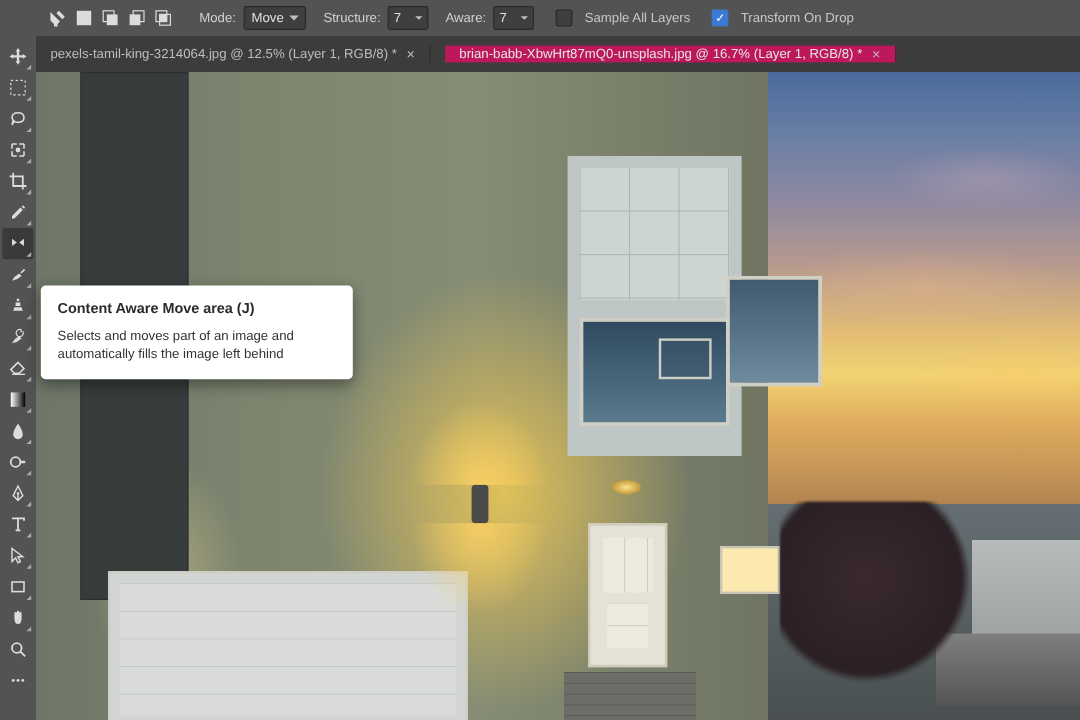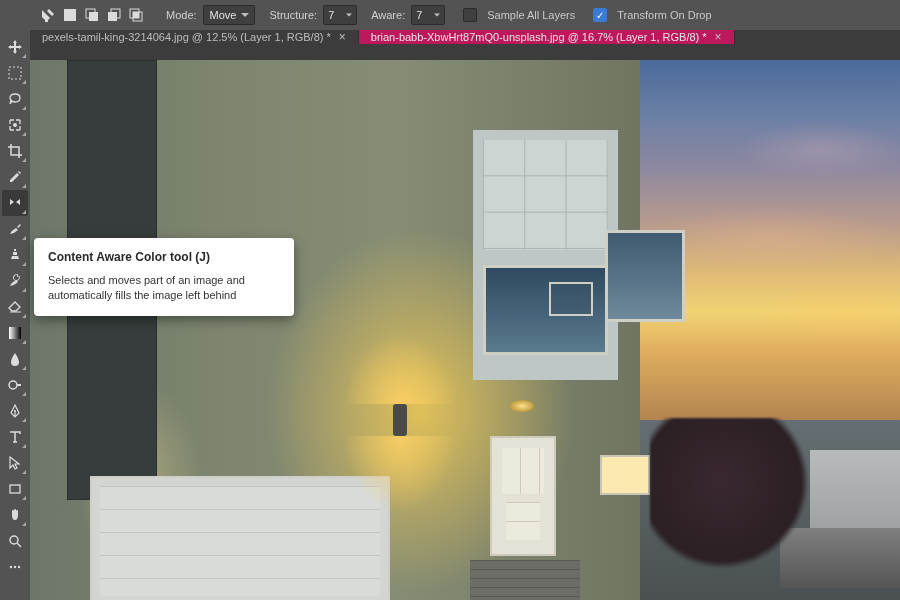--- a/index.html
+++ b/index.html
@@ -93,21 +93,22 @@
   content: "✓";
   color: #fff;
   font-size: 10px;
 }
 .tab-bar {
   position: absolute;
   top: 30px; left: 30px; right: 0;
   height: 30px;
   background: #3c3c3c;
   display: flex;
-  align-items: flex-start;
+  align-items: center;
+  gap: 12px;
 }
 .tab {
   display: flex;
   align-items: center;
   gap: 8px;
   padding: 0 12px;
   font-size: 11px;
   color: #bdbdbd;
   border-right: 1px solid #2f2f2f;
   background: #3c3c3c;
@@ -573,15 +574,15 @@
     <div class="door"></div>
     <div class="sconce"></div>
     <div class="steps"></div>
     <div class="bg-houses"></div>
     <div class="road"></div>
     <div class="tree"></div>
   </div>
 </div>
 
 <div class="tooltip">
-  <h4>Content Aware Color tool (J)</h4>
+  <h4>Content Aware Move area (J)</h4>
   <p>Selects and moves part of an image and automatically fills the image left behind</p>
 </div>
 
 </body></html>

